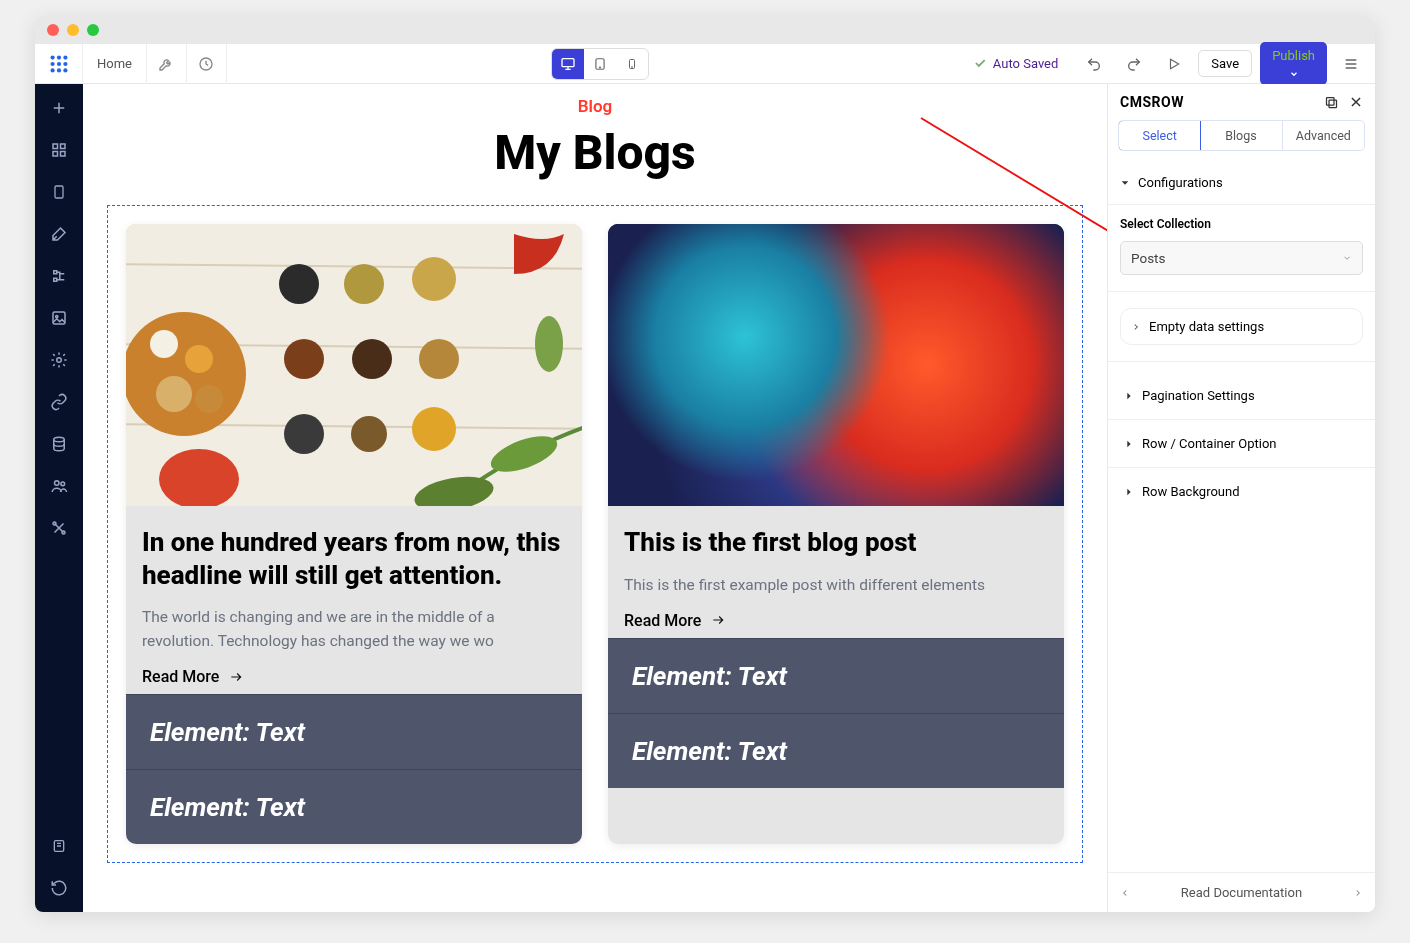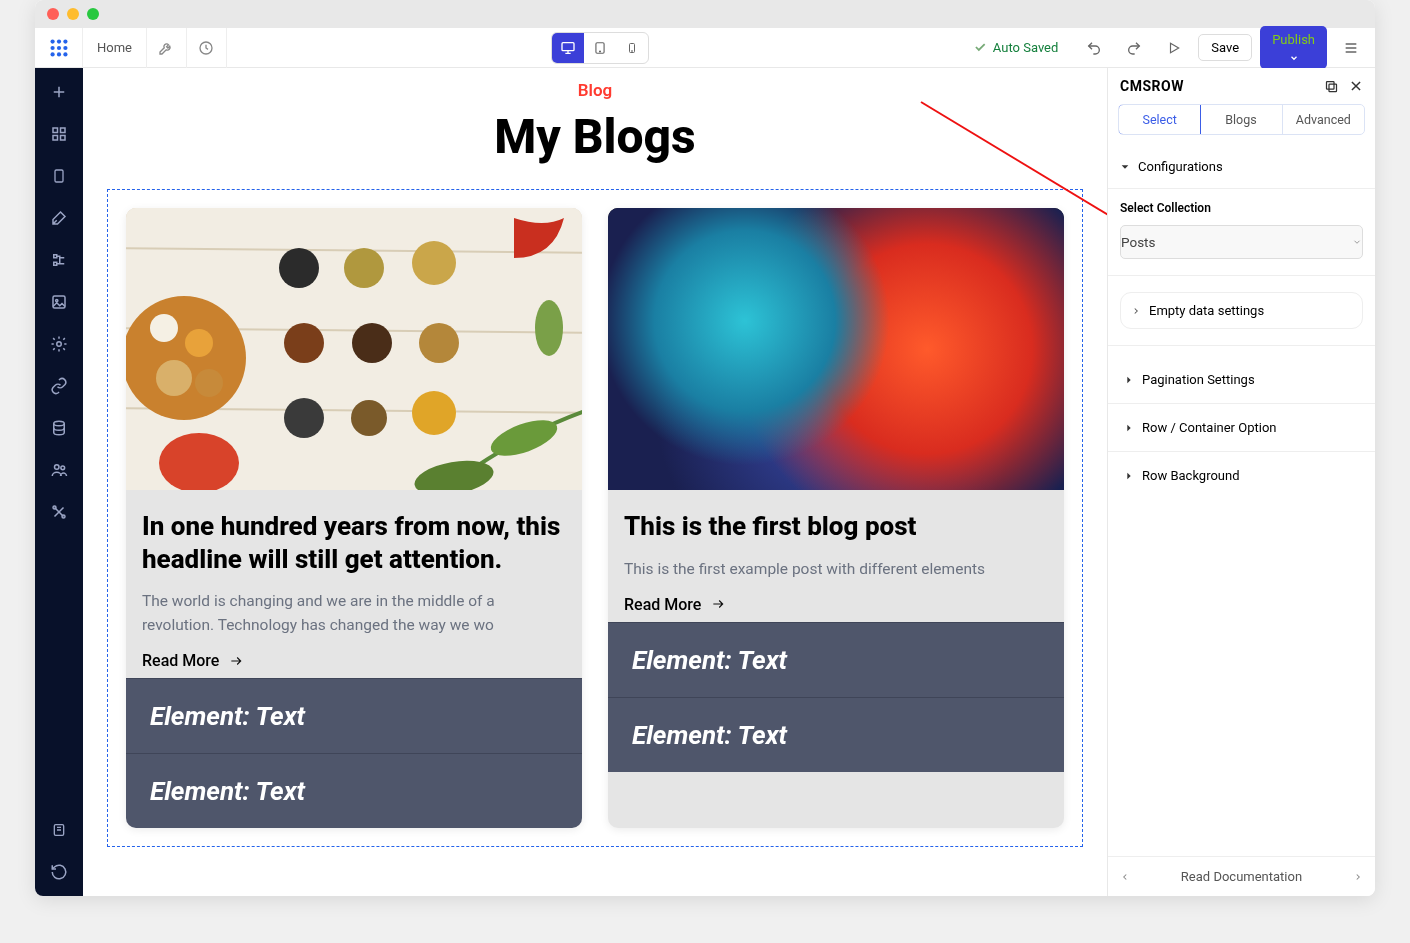--- a/index.html
+++ b/index.html
@@ -1,34 +1,34 @@
 <!DOCTYPE html>
 <html><head>
 <meta charset="utf-8">
 <style>
 * { margin: 0; padding: 0; box-sizing: border-box; font-family: -apple-system, BlinkMacSystemFont, "Segoe UI", Roboto, Helvetica, Arial, sans-serif; }
 body { width: 1410px; height: 943px; background: #f0f0f0; overflow: hidden; }
-.window { width: 1340px; height: 896px; margin: 0 auto; background: #fff; border-radius: 8px; box-shadow: 0 4px 20px rgba(0,0,0,0.1); display: flex; flex-direction: column; overflow: hidden; position: relative; }
+.window { width: 1340px; height: 896px; margin: 16px auto; background: #fff; border-radius: 8px; box-shadow: 0 4px 20px rgba(0,0,0,0.1); display: flex; flex-direction: column; overflow: hidden; position: relative; }
 .titlebar { height: 28px; background: #e8e8e8; display: flex; align-items: center; padding: 0 12px; gap: 8px; }
 .dot { width: 12px; height: 12px; border-radius: 50%; }
 .dot.red { background: #ff5f57; }
 .dot.yellow { background: #febc2e; }
 .dot.green { background: #28c840; }
 .topbar { height: 40px; border-bottom: 1px solid #e8e8e8; display: flex; align-items: center; background: #fff; }
 .topbar-left { display: flex; align-items: center; height: 100%; }
 .logo { width: 48px; height: 40px; display: flex; align-items: center; justify-content: center; border-right: 1px solid #eee; }
 .logo-shape { width: 22px; height: 22px; }
 .tbtn { height: 40px; padding: 0 14px; display: flex; align-items: center; justify-content: center; border-right: 1px solid #eee; font-size: 13px; color: #555; cursor: pointer; }
 .tbtn.icon { width: 40px; padding: 0; }
 .topbar-center { flex: 1; display: flex; align-items: center; justify-content: center; gap: 4px; }
 .device-group { display: flex; border: 1px solid #ddd; border-radius: 6px; overflow: hidden; }
 .device-btn { width: 32px; height: 30px; display: flex; align-items: center; justify-content: center; cursor: pointer; }
 .device-btn.active { background: #3b3fd8; color: #fff; }
 .topbar-right { display: flex; align-items: center; gap: 8px; padding-right: 8px; }
-.autosave { display: flex; gap: 6px; color: #15803d; font-size: 13px; margin-right: 12px;}
+.autosave { display: flex; gap: 6px; color: #4c1d95; font-size: 13px; margin-right: 12px;}
 .icon-btn { width: 32px; height: 32px; display: flex; align-items: center; justify-content: center; cursor: pointer; color: #666; border-radius: 4px; }
 .save-btn { border: 1px solid #ddd; border-radius: 5px; padding: 5px 12px; font-size: 13px; cursor: pointer; }
 .publish-btn { background: #3b3fd8; color: #84cc16; border-radius: 5px; padding: 6px 12px; font-size: 13px; cursor: pointer; display: flex; align-items: center; gap: 6px; flex-direction: column; }
 .main { flex: 1; display: flex; overflow: hidden; }
 .left-rail { width: 48px; background: #08112a; display: flex; flex-direction: column; align-items: center; padding-top: 14px; gap: 22px; }
 .rail-icon { width: 20px; height: 20px; color: #9aa4c4; cursor: pointer; display:flex; align-items:center; justify-content:center; }
 .rail-bottom { margin-top: auto; padding-bottom: 14px; display:flex; flex-direction:column; gap:22px; align-items:center;}
 .canvas { flex: 1; background: #fff; overflow: auto; position: relative; }
 .page-header { text-align: center; padding: 12px 0 24px 0; }
 .page-tag { color: #ff3b30; font-weight: 600; font-size: 17px; }
@@ -45,21 +45,21 @@
 .panel-header { display: flex; align-items: center; justify-content: space-between; padding: 10px 12px; }
 .panel-title { font-weight: 700; font-size: 14px; letter-spacing: 0.5px; }
 .panel-header-icons { display: flex; gap: 10px; align-items: center; }
 .tabs { display: flex; border: 1px solid #dbe3f5; margin: 0 10px; border-radius: 5px; overflow: hidden; }
 .tab { flex: 1; text-align: center; font-size: 12.5px; padding: 7px 0; cursor: pointer; color: #555; border-right: 1px solid #dbe3f5; }
 .tab:last-child { border-right: none; }
 .tab.active { color: #3b5de7; background:#fff; border:1px solid #3b5de7; margin:-1px; border-radius:5px 0 0 5px;}
 .section-h { padding: 14px 12px; font-size: 13px; font-weight: 400; display: flex; align-items: center; gap: 8px; border-bottom: 1px solid #eee; }
 .panel-body { padding: 12px; flex:1; }
 .label { font-size: 12px; font-weight: 600; margin-bottom: 10px; display: block; }
-.select-box { border: 1px solid #ddd; border-radius: 5px; padding: 8px 0; font-size: 13.5px; display: flex; justify-content: space-between; align-items: center; cursor: pointer; color: #444; background:#f8f8f8;}
+.select-box { border: 1px solid #ddd; border-radius: 5px; padding: 8px 10px; font-size: 13.5px; display: flex; justify-content: space-between; align-items: center; cursor: pointer; color: #444; background:#f8f8f8;}
 .hr { border: none; border-top: 1px solid #eee; margin: 16px -12px; }
 .collapse-row { padding: 10px 4px; font-size: 13px; display: flex; align-items: center; gap: 8px; cursor: pointer; }
 .collapse-row.sub { padding-left:16px; }
 .panel-footer { border-top: 1px solid #eee; height: 40px; display: flex; align-items: center; justify-content: space-between; padding: 0 12px; font-size: 13px; color: #555; }
 .arrow-annotation { position: absolute; pointer-events: none; }
 
 svg { display: block; }
 .img1 { background: linear-gradient(135deg,#e8d9c3 0%, #f3efe8 40%, #dfd3bc 100%); position:relative; overflow:hidden;}
 .img2 { background: radial-gradient(circle at 30% 40%, #2dc3d6 0%, #1a7fa3 25%, transparent 40%), radial-gradient(circle at 70% 50%, #ff5a2b 0%, #d92c1f 30%, transparent 55%), radial-gradient(circle at 50% 70%, #3b4db0 0%, #1a2050 60%), #0a0c12; }
 </style>

